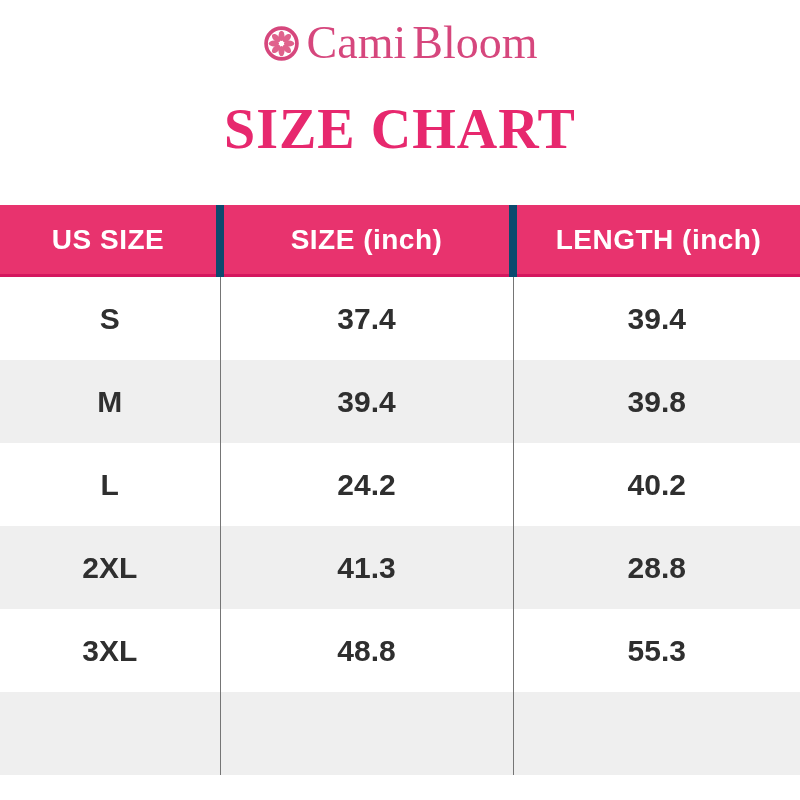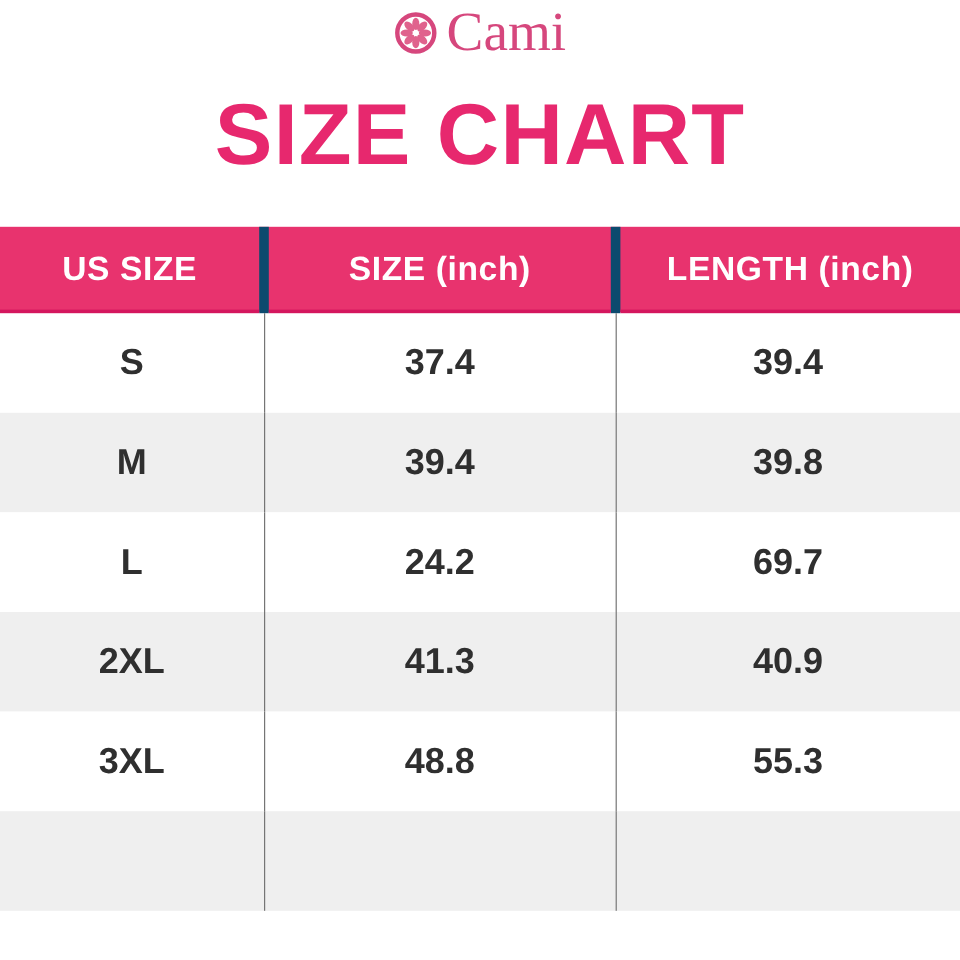--- a/index.html
+++ b/index.html
@@ -10,21 +10,21 @@
   body {
     width: 800px;
     height: 800px;
     overflow: hidden;
     font-family: "Liberation Sans", sans-serif;
     position: relative;
   }
 
   
   .logo-row {
-    padding-top: 7px;
+    padding-top: 23px;
     height: 40px;
     display: flex;
     align-items: center;
     justify-content: center;
     gap: 7px;
   }
   .flower-icon svg { display: block; }
   .brand-name {
     font-family: "Liberation Serif", serif;
     font-size: 46px;
@@ -34,23 +34,23 @@
     display: flex;
     gap: 6px;
   }
 
   
   .page-title {
     margin-top: 24px;
     height: 84px;
     line-height: 84px;
     text-align: center;
-    font-family: Liberation Sans, sans-serif;
+    font-family: Liberation Serif, serif;
     font-weight: bold;
-    font-size: 72px;
+    font-size: 56px;
     letter-spacing: 1px;
     color: var(--brand-pink, #e7286e);
     white-space: nowrap;
   }
 
   
   table.size-chart {
     margin-top: 34px;
     width: 800px;
     border-collapse: collapse;
@@ -116,20 +116,21 @@
           </g>
         <g transform="rotate(315 18 18)">
             <ellipse cx="18" cy="10.6" rx="2.9" ry="5"></ellipse>
           </g>
       </g>
       <circle cx="18" cy="18" r="2.2" fill="#ffffff"></circle>
     </svg>
   </span>
   <span class="brand-name">
     <span>Cami</span>
+      <span>Bloom</span>
   </span>
 </div>
 
 <div class="page-title">SIZE CHART</div>
 
 <table class="size-chart">
   <colgroup>
       <col class="c1">
       <col class="c2">
       <col class="c3">
@@ -148,26 +149,26 @@
       <td>39.4</td>
     </tr>
     <tr>
       <td>M</td>
       <td>39.4</td>
       <td>39.8</td>
     </tr>
     <tr>
       <td>L</td>
       <td>24.2</td>
-      <td>69.7</td>
+      <td>40.2</td>
     </tr>
     <tr>
       <td>2XL</td>
       <td>41.3</td>
-      <td>40.9</td>
+      <td>28.8</td>
     </tr>
     <tr>
       <td>3XL</td>
       <td>48.8</td>
       <td>55.3</td>
     </tr>
     <tr>
       <td></td>
       <td></td>
       <td></td>

